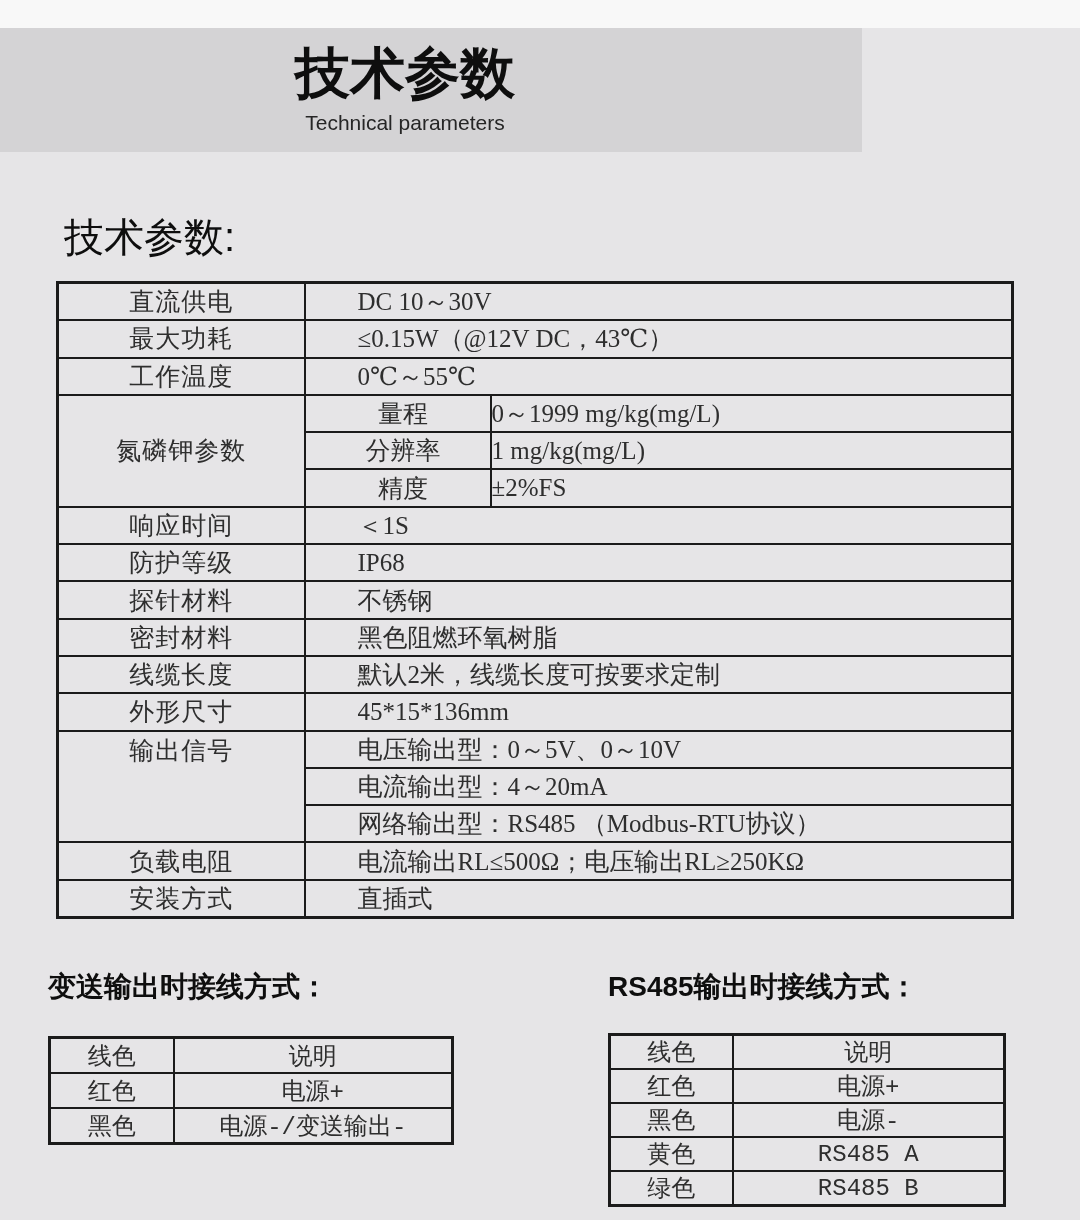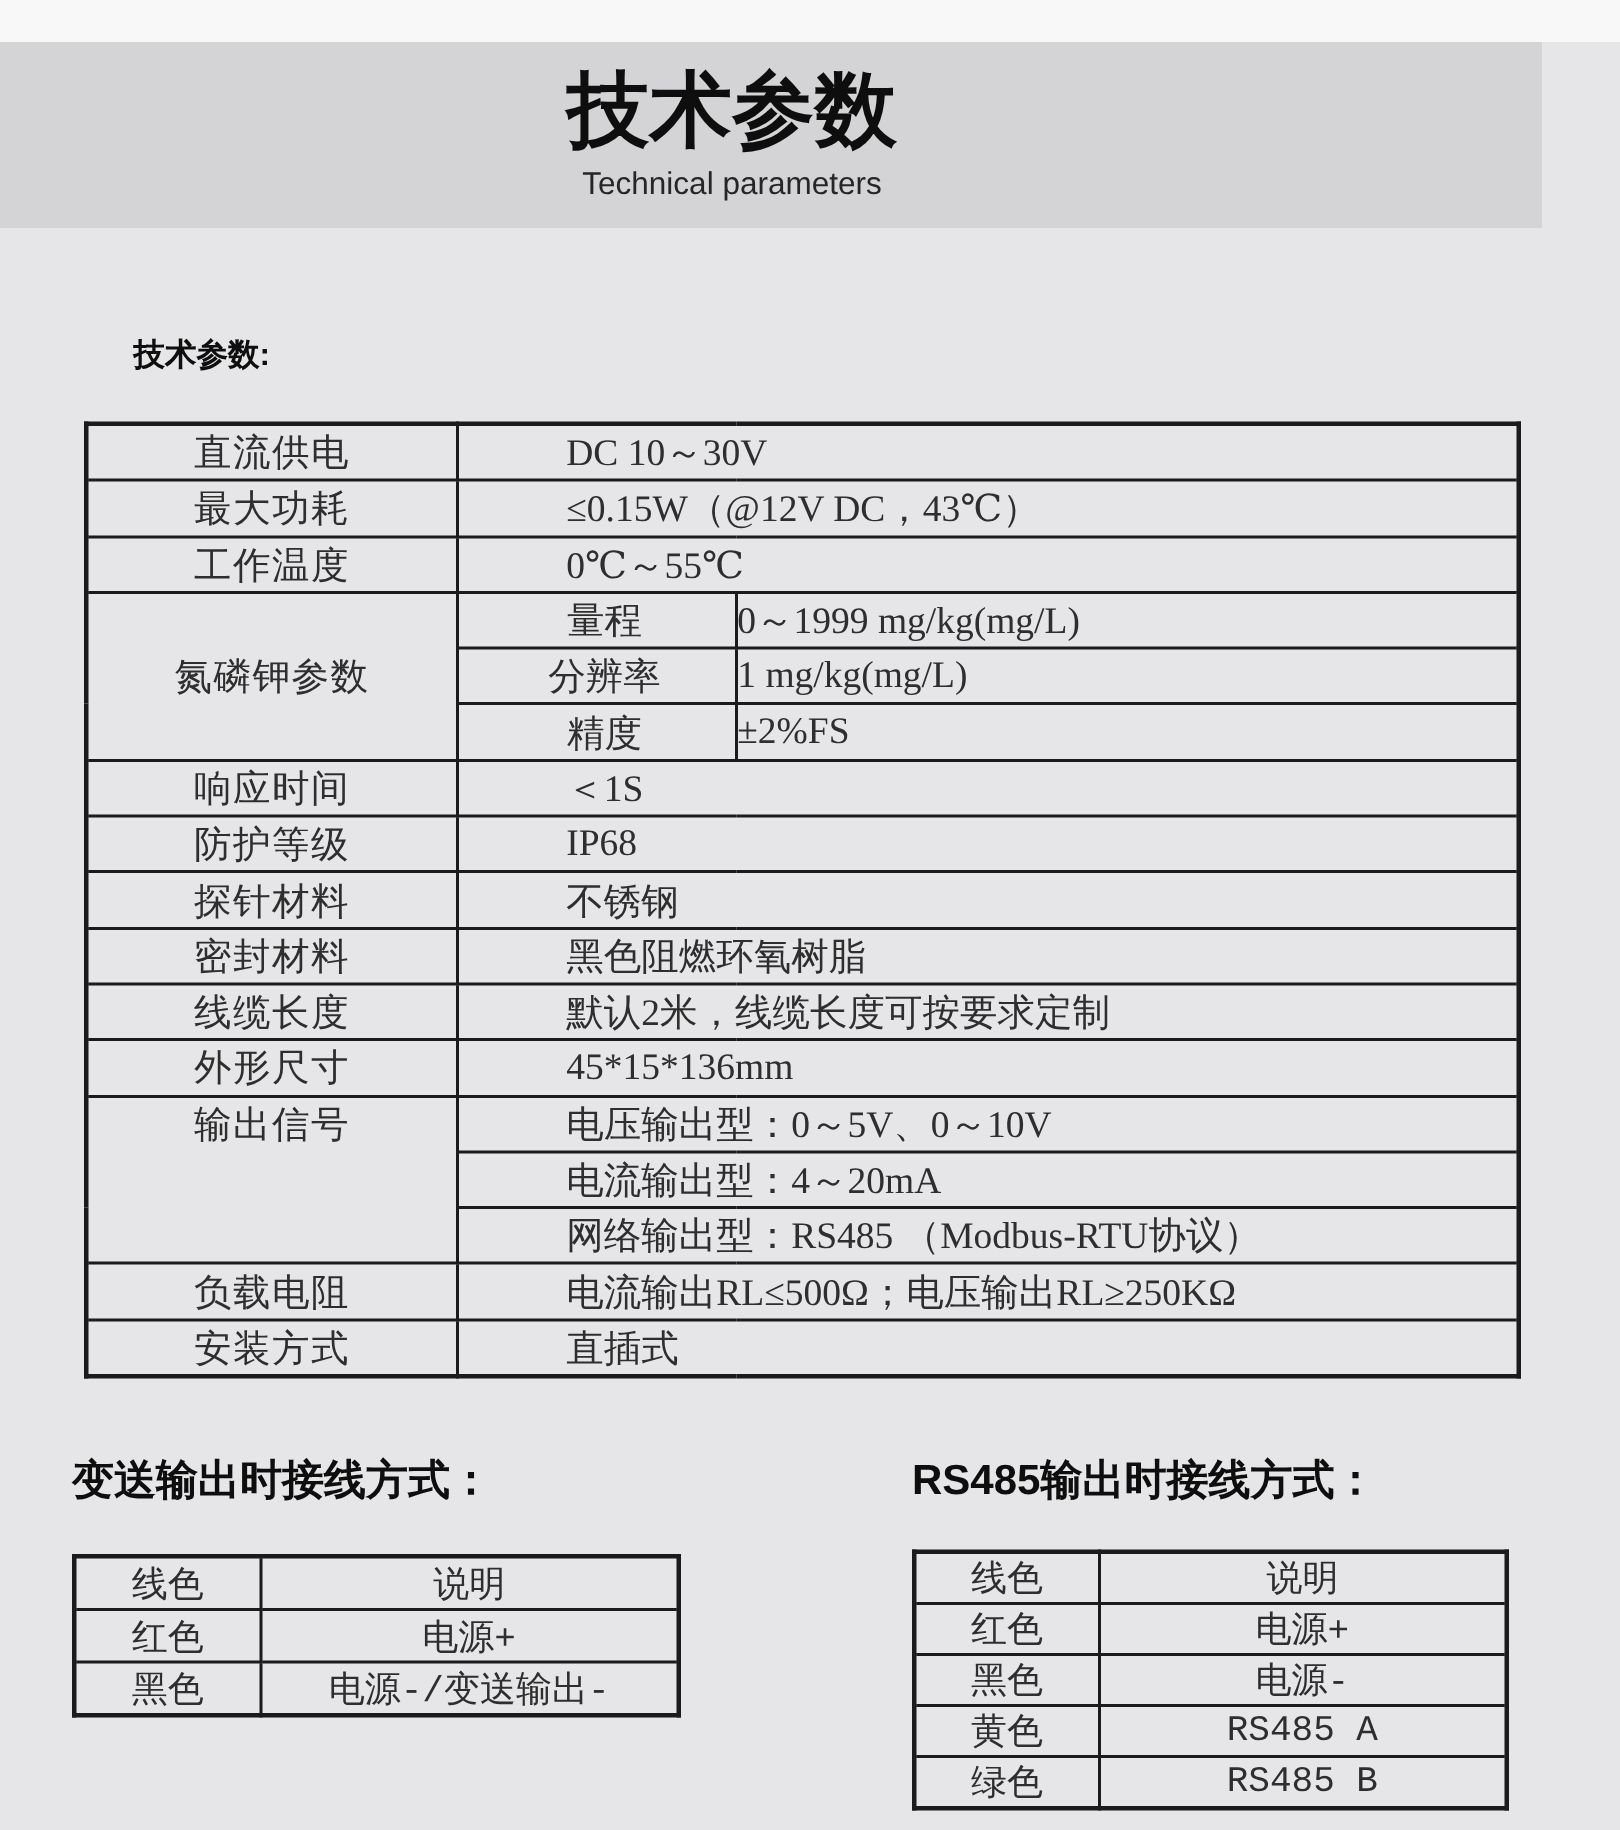--- a/index.html
+++ b/index.html
@@ -12,47 +12,47 @@
   }
   html,body{margin:0;padding:0;}
   body{
     position:relative;
     width:1080px;height:1220px;
     background:var(--page-bg);
     font-family:"Liberation Sans",sans-serif;
     overflow:hidden;
   }
   .top-strip{position:absolute;left:0;top:0;width:1080px;height:28px;background:var(--strip);}
-  .band{position:absolute;left:0;top:28px;width:1028px;height:124px;background:var(--band);}
+  .band{position:absolute;left:0;top:28px;width:862px;height:124px;background:var(--band);}
   .band-inner{
     height:100%;display:flex;flex-direction:column;align-items:center;justify-content:center;
     transform:translateX(-26px);
   }
   .main-title{font-size:55px;font-weight:bold;color:var(--heading);line-height:1.05;}
   .sub-title{font-size:21px;color:#262626;margin-top:8px;text-align:right;}
 
   .section-heading{
     position:absolute;left:64px;top:219px;
-    font-size:21px;font-weight:bold;color:var(--heading);line-height:36px;margin-left:25px;
+    font-size:40px;font-weight:normal;color:var(--heading);line-height:36px;
   }
 
   table{border-collapse:collapse;table-layout:fixed;}
   .spec-table{
     position:absolute;left:56px;top:281px;width:955px;
     font-family:"Liberation Serif","DejaVu Serif",serif;
     font-size:25px;color:var(--text);
     border:3px solid var(--line);
   }
   .spec-table td{
     border:2px solid var(--line);
     padding:0;height:35.3px;vertical-align:middle;
     overflow:hidden;white-space:nowrap;
   }
   .spec-table td.lbl{text-align:center;letter-spacing:1px;}
-  .spec-table td.val{padding-left:72px;}
+  .spec-table td.val{padding-left:52px;}
   .spec-table td.sub-lbl{text-align:center;padding-left:11px;}
   .spec-table td.sub-val{}
   .spec-table td.grp{text-align:center;letter-spacing:1px;}
   .spec-table td.grp-top{text-align:center;vertical-align:top;line-height:37px;letter-spacing:1px;}
 
   .wire-title{
     position:absolute;top:970px;
     font-size:28px;font-weight:bold;color:var(--heading);line-height:34px;
   }
   .wire-title.left{left:48px;}

